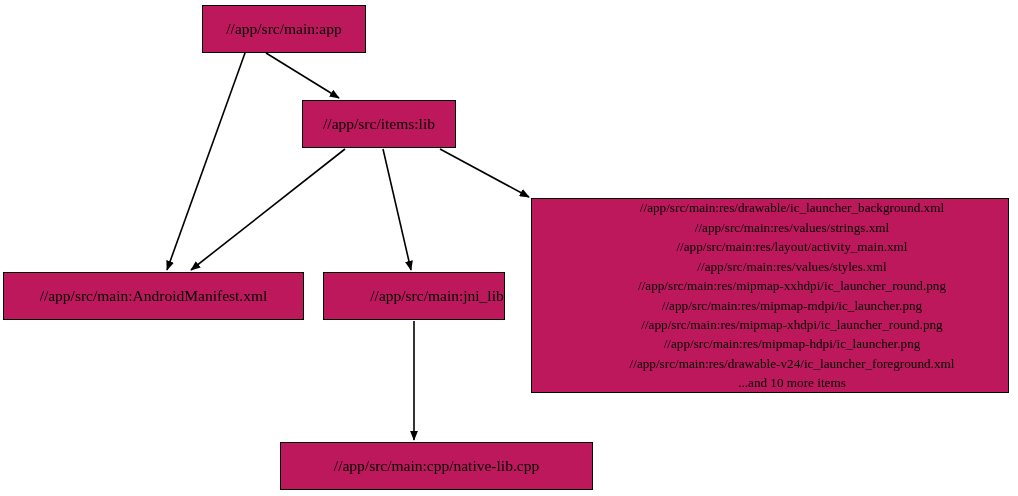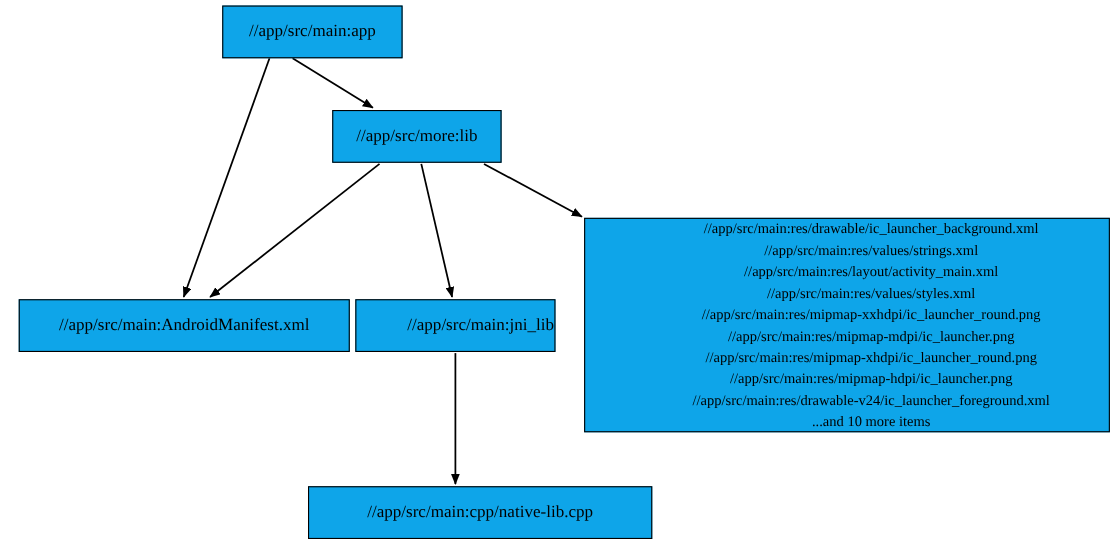--- a/index.html
+++ b/index.html
@@ -20,21 +20,21 @@
     left: 0;
     top: 0;
     width: 1018px;
     height: 496px;
     pointer-events: none;
   }
   .node {
     position: absolute;
     box-sizing: border-box;
     border: 1px solid #000000;
-    background: #0ea5e9;
+    background: #be185d;
     display: flex;
     align-items: center;
     justify-content: center;
     color: #000000;
   }
   .node-label {
     display: block;
     text-align: center;
     white-space: pre;
     line-height: 1.0;
@@ -71,23 +71,23 @@
         <line x1="440" y1="149" x2="529" y2="197" stroke="#000000" stroke-width="1.6" marker-end="url(#arrowhead)"></line>
         <line x1="414" y1="321" x2="414" y2="440" stroke="#000000" stroke-width="1.6" marker-end="url(#arrowhead)"></line>
       </g>
   </svg>
 
   <div id="node-group">
       <div class="node node-single" style="left: 202px; top: 5px; width: 164px; height: 48px; border-color: rgb(0, 0, 0);">
         <span class="node-label">//app/src/main:app</span>
       </div>
       <div class="node node-single" style="left: 302px; top: 100px; width: 154px; height: 48px; border-color: rgb(0, 0, 0);">
-        <span class="node-label">//app/src/more:lib</span>
+        <span class="node-label">//app/src/items:lib</span>
       </div>
-      <div class="node node-single" style="left: 17px; top: 272px; width: 301px; height: 48px; border-color: rgb(0, 0, 0);">
+      <div class="node node-single" style="left: 3px; top: 272px; width: 301px; height: 48px; border-color: rgb(0, 0, 0);">
         <span class="node-label">//app/src/main:AndroidManifest.xml</span>
       </div>
       <div class="node node-single" style="left: 323px; top: 272px; width: 182px; height: 48px; border-color: rgb(0, 0, 0); padding-left: 46px;">
         <span class="node-label">//app/src/main:jni_lib</span>
       </div>
       <div class="node node-multi" style="left: 531px; top: 198px; width: 478px; height: 195px; border-color: rgb(0, 0, 0);">
         <span class="node-label">//app/src/main:res/drawable/ic_launcher_background.xml
 //app/src/main:res/values/strings.xml
 //app/src/main:res/layout/activity_main.xml
 //app/src/main:res/values/styles.xml

